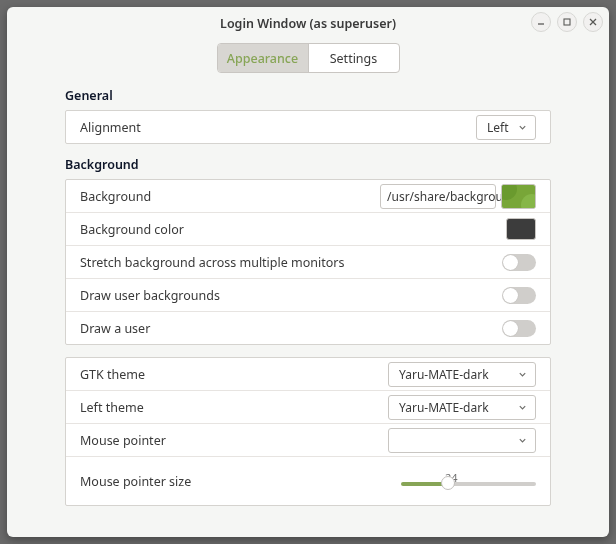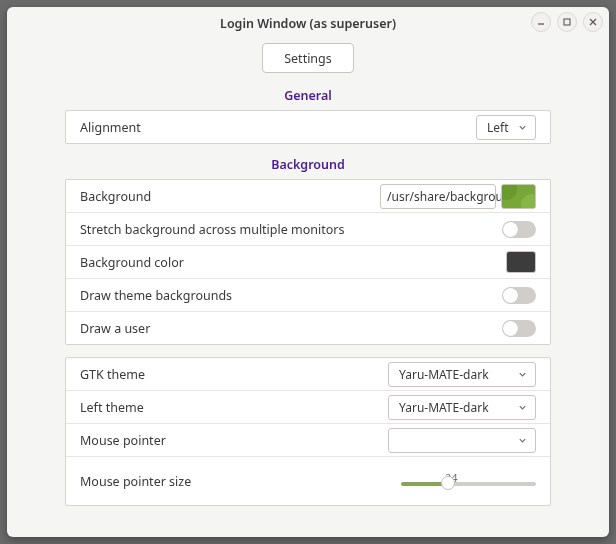--- a/index.html
+++ b/index.html
@@ -9,21 +9,21 @@
 .win-controls{position:absolute;right:6px;top:5px;display:flex;gap:6px;}
 .win-btn{width:20px;height:20px;border-radius:50%;background:#f2f1f0;border:1px solid #d8d8d5;display:flex;align-items:center;justify-content:center;color:#5a5a58;font-size:11px;box-sizing:border-box;}
 .win-btn svg{width:10px;height:10px;}
 .content{flex:1;padding:0 18px 18px 18px;overflow:hidden;}
 .tabs{display:flex;justify-content:center;margin:4px 0 14px 0;}
 .tabgroup{display:flex;border:1px solid #c9c6c2;border-radius:4px;overflow:hidden;background:#fff;}
 .tab{width:90px;height:28px;display:flex;align-items:center;justify-content:center;font-size:12.5px;color:#3a3a3a;border-right:1px solid #c9c6c2;}
 .tab:last-child{border-right:none;}
 .tab.active{background:#d8d6d2;color:#87a556;font-weight:500;}
 .body{padding:0 40px 0 40px;}
-.section-title{font-size:12.5px;font-weight:600;color:#4c1d95;margin:4px 0 6px 0;text-align:center;}
+.section-title{font-size:12.5px;font-weight:600;color:#0f172a;margin:4px 0 6px 0;}
 .panel{border:1px solid #d5d3cf;border-radius:2px;background:#fff;margin-bottom:12px;}
 .row{height:32px;display:flex;align-items:center;justify-content:space-between;padding:0 14px;border-bottom:1px solid #e7e4e1;}
 .row:last-child{border-bottom:none;}
 .row-label{font-size:12.5px;color:#3a3a3a;}
 .combo{height:25px;border:1px solid #c9c6c2;border-radius:3px;background:#fff;display:flex;align-items:center;justify-content:space-between;padding:0 8px 0 10px;font-size:12px;color:#3a3a3a;box-sizing:border-box;}
 .combo.small{width:60px;}
 .combo.mid{width:148px;}
 .chev{width:9px;height:9px;display:inline-flex;align-items:center;justify-content:center;}
 .chev svg{width:9px;height:9px;stroke:#6d6d6a;}
 .textfield{height:25px;width:116px;border:1px solid #c9c6c2;border-radius:3px;background:#fff;display:flex;align-items:center;padding:0 6px;font-size:12px;color:#3a3a3a;box-sizing:border-box;}
@@ -64,20 +64,21 @@
             <line x1="2" y1="2" x2="8" y2="8" stroke="#5a5a58" stroke-width="1.3"></line>
             <line x1="8" y1="2" x2="2" y2="8" stroke="#5a5a58" stroke-width="1.3"></line>
           </svg>
       </div>
     </div>
   </div>
 
   <div class="content">
     <div class="tabs">
       <div class="tabgroup">
+        <div class="tab active">Appearance</div>
         <div class="tab">Settings</div>
       </div>
     </div>
 
     <div class="body">
 
       <div class="section-title">General</div>
       <div class="panel">
         <div class="row">
           <div class="row-label">Alignment</div>
@@ -97,31 +98,31 @@
         <div class="row">
           <div class="row-label">Background</div>
           <div class="bg-right">
             <div class="textfield">
                 <span>/usr/share/background</span>
               </div>
             <div class="bg-preview"></div>
           </div>
         </div>
         <div class="row">
+          <div class="row-label">Background color</div>
+          <div class="color-swatch"></div>
+        </div>
+        <div class="row">
           <div class="row-label">Stretch background across multiple monitors</div>
           <div class="toggle">
               <div class="knob"></div>
             </div>
         </div>
         <div class="row">
-          <div class="row-label">Background color</div>
-          <div class="color-swatch"></div>
-        </div>
-        <div class="row">
-          <div class="row-label">Draw theme backgrounds</div>
+          <div class="row-label">Draw user backgrounds</div>
           <div class="toggle">
               <div class="knob"></div>
             </div>
         </div>
         <div class="row">
           <div class="row-label">Draw a user</div>
           <div class="toggle">
               <div class="knob"></div>
             </div>
         </div>

